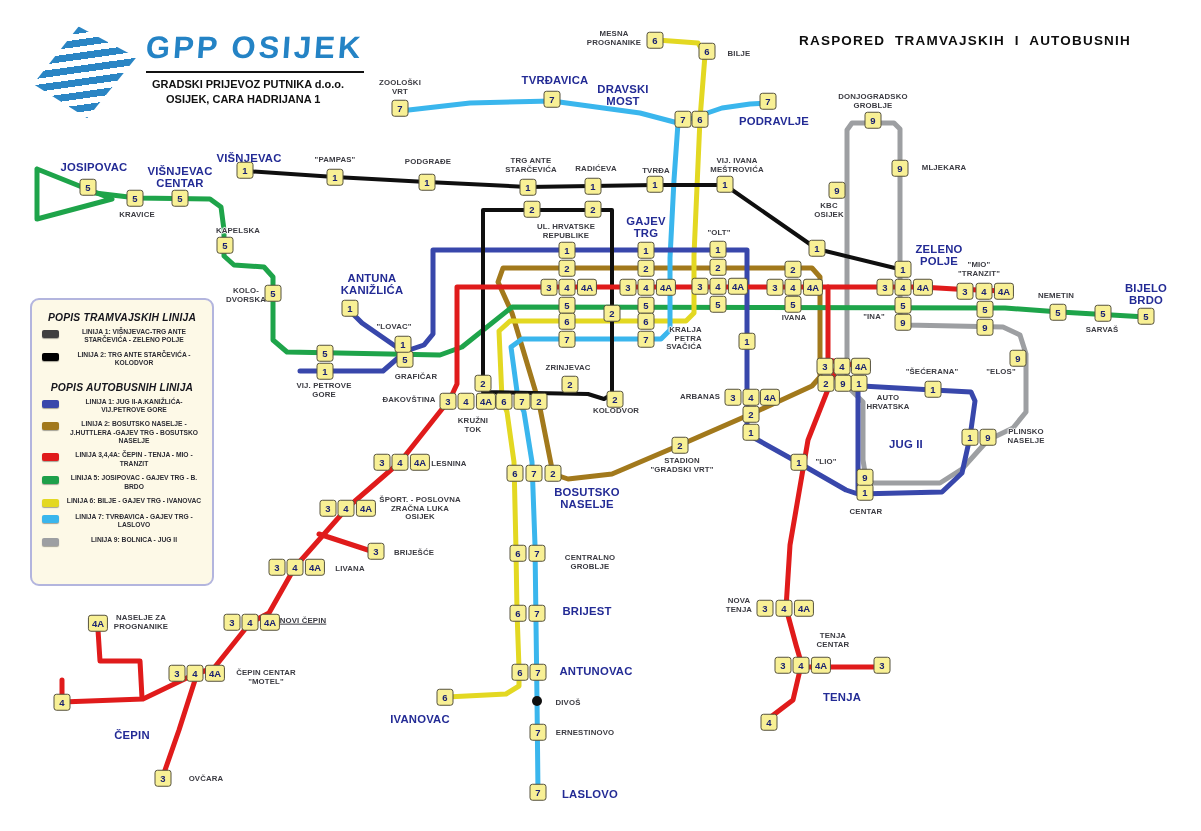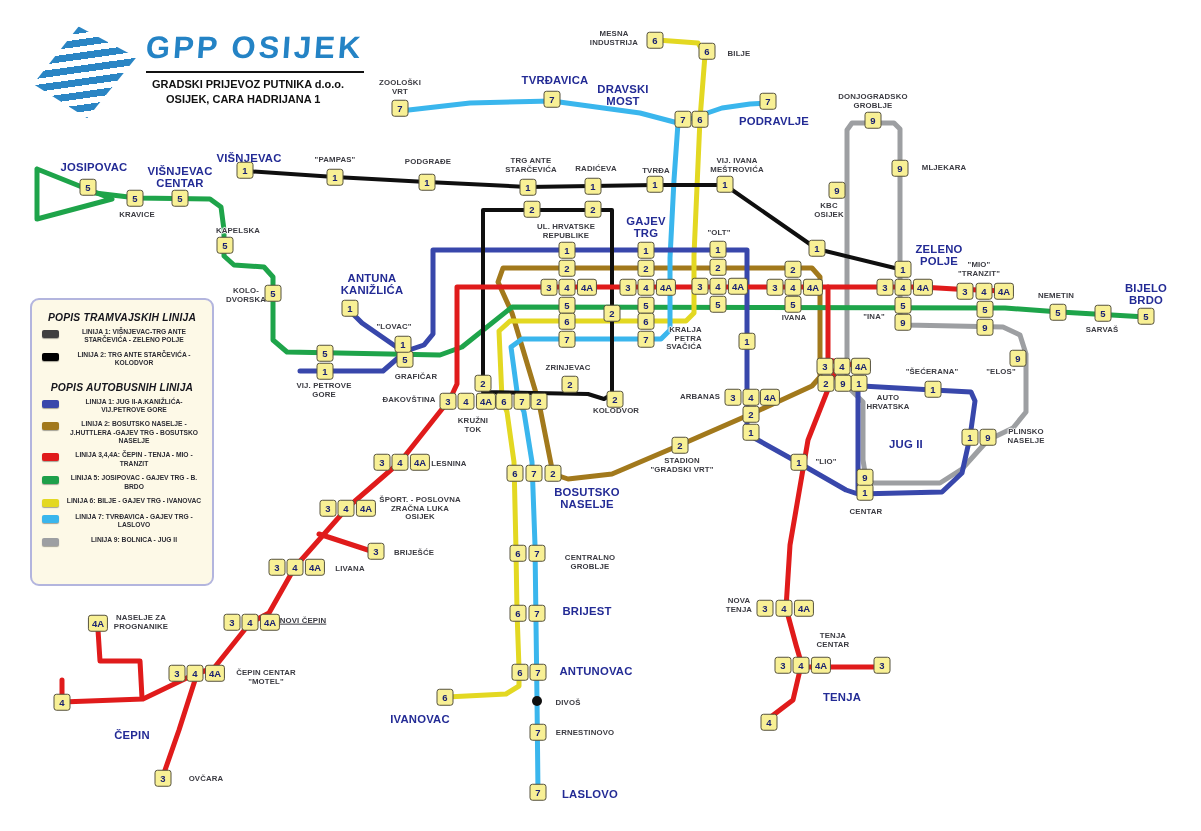--- a/index.html
+++ b/index.html
@@ -50,20 +50,21 @@
 
   <div id="logo">
     <div id="logo-mark"></div>
     <div id="logo-title">GPP OSIJEK</div>
     <div id="logo-rule"></div>
     <div id="logo-sub1">GRADSKI  PRIJEVOZ  PUTNIKA  d.o.o.</div>
     <div id="logo-sub2">OSIJEK,  CARA  HADRIJANA  1</div>
   </div>
 
   <div id="main-title">
+    <div>RASPORED  TRAMVAJSKIH  I  AUTOBUSNIH</div>
   </div>
 
   <svg id="mapsvg" width="1201" height="831">
       <polyline points="866,479 863,460 863,402 849,388 847,380 847,130 852,123 894,123 900,129 900,316 906,325 1003,327 1020,335 1026,354 1026,412 1013,428 988,440 962,469 940,483 870,483" fill="none" stroke="#9d9fa2" stroke-width="5" stroke-linejoin="round" stroke-linecap="round"></polyline>
       <polyline points="553,474 539,403 512,313 498,282 503,268 812,268 820,277 820,377 812,386 751,414 680,445 612,474 568,479 553,474" fill="none" stroke="#a2791c" stroke-width="5" stroke-linejoin="round" stroke-linecap="round"></polyline>
       <polyline points="37,169 37,219 112,199 37,169" fill="none" stroke="#1ea44a" stroke-width="5" stroke-linejoin="round" stroke-linecap="round"></polyline>
       <polyline points="95,193 137,198 210,199 221,207 224,230 224,256 234,265 264,267 273,277 273,340 287,352 440,355 462,347 512,307 1005,308 1060,312 1146,317" fill="none" stroke="#1ea44a" stroke-width="5" stroke-linejoin="round" stroke-linecap="round"></polyline>
       <polyline points="657,40 698,43 705,55 700,119 694,255 694,313 686,321 510,321 499,331 502,399 507,412 514,462 516,550 517,612 519,668 519,686 506,694 447,697" fill="none" stroke="#e3d822" stroke-width="5" stroke-linejoin="round" stroke-linecap="round"></polyline>
       <polyline points="400,111 470,103 552,101 640,113 678,123 674,180 670,258 670,330 661,339 522,339 511,347 518,399 524,412 532,462 535,545 537,700 538,793" fill="none" stroke="#3ab6ed" stroke-width="5" stroke-linejoin="round" stroke-linecap="round"></polyline>
       <polyline points="678,123 722,108 750,104 768,103" fill="none" stroke="#3ab6ed" stroke-width="5" stroke-linejoin="round" stroke-linecap="round"></polyline>
@@ -119,21 +120,21 @@
 STARČEVIĆA</div>
       <div class="lbl dark" style="left: 596px; top: 169px;">RADIĆEVA</div>
       <div class="lbl dark" style="left: 656px; top: 171px;">TVRĐA</div>
       <div class="lbl dark" style="left: 737px; top: 166px;">VIJ. IVANA
 MEŠTROVIĆA</div>
       <div class="lbl dark" style="left: 829px; top: 211px;">KBC
 OSIJEK</div>
       <div class="lbl dark" style="left: 400px; top: 88px;">ZOOLOŠKI
 VRT</div>
       <div class="lbl dark" style="left: 614px; top: 39px;">MESNA
-INDUSTRIJA</div>
+PROGNANIKE</div>
       <div class="lbl dark" style="left: 739px; top: 54px;">BILJE</div>
       <div class="lbl dark" style="left: 873px; top: 102px;">DONJOGRADSKO
 GROBLJE</div>
       <div class="lbl dark" style="left: 944px; top: 168px;">MLJEKARA</div>
       <div class="lbl dark" style="left: 979px; top: 270px;">"MIO"
 "TRANZIT"</div>
       <div class="lbl dark" style="left: 1056px; top: 296px;">NEMETIN</div>
       <div class="lbl dark" style="left: 1102px; top: 330px;">SARVAŠ</div>
       <div class="lbl dark" style="left: 874px; top: 317px;">"INA"</div>
       <div class="lbl dark" style="left: 932px; top: 372px;">"ŠEĆERANA"</div>

